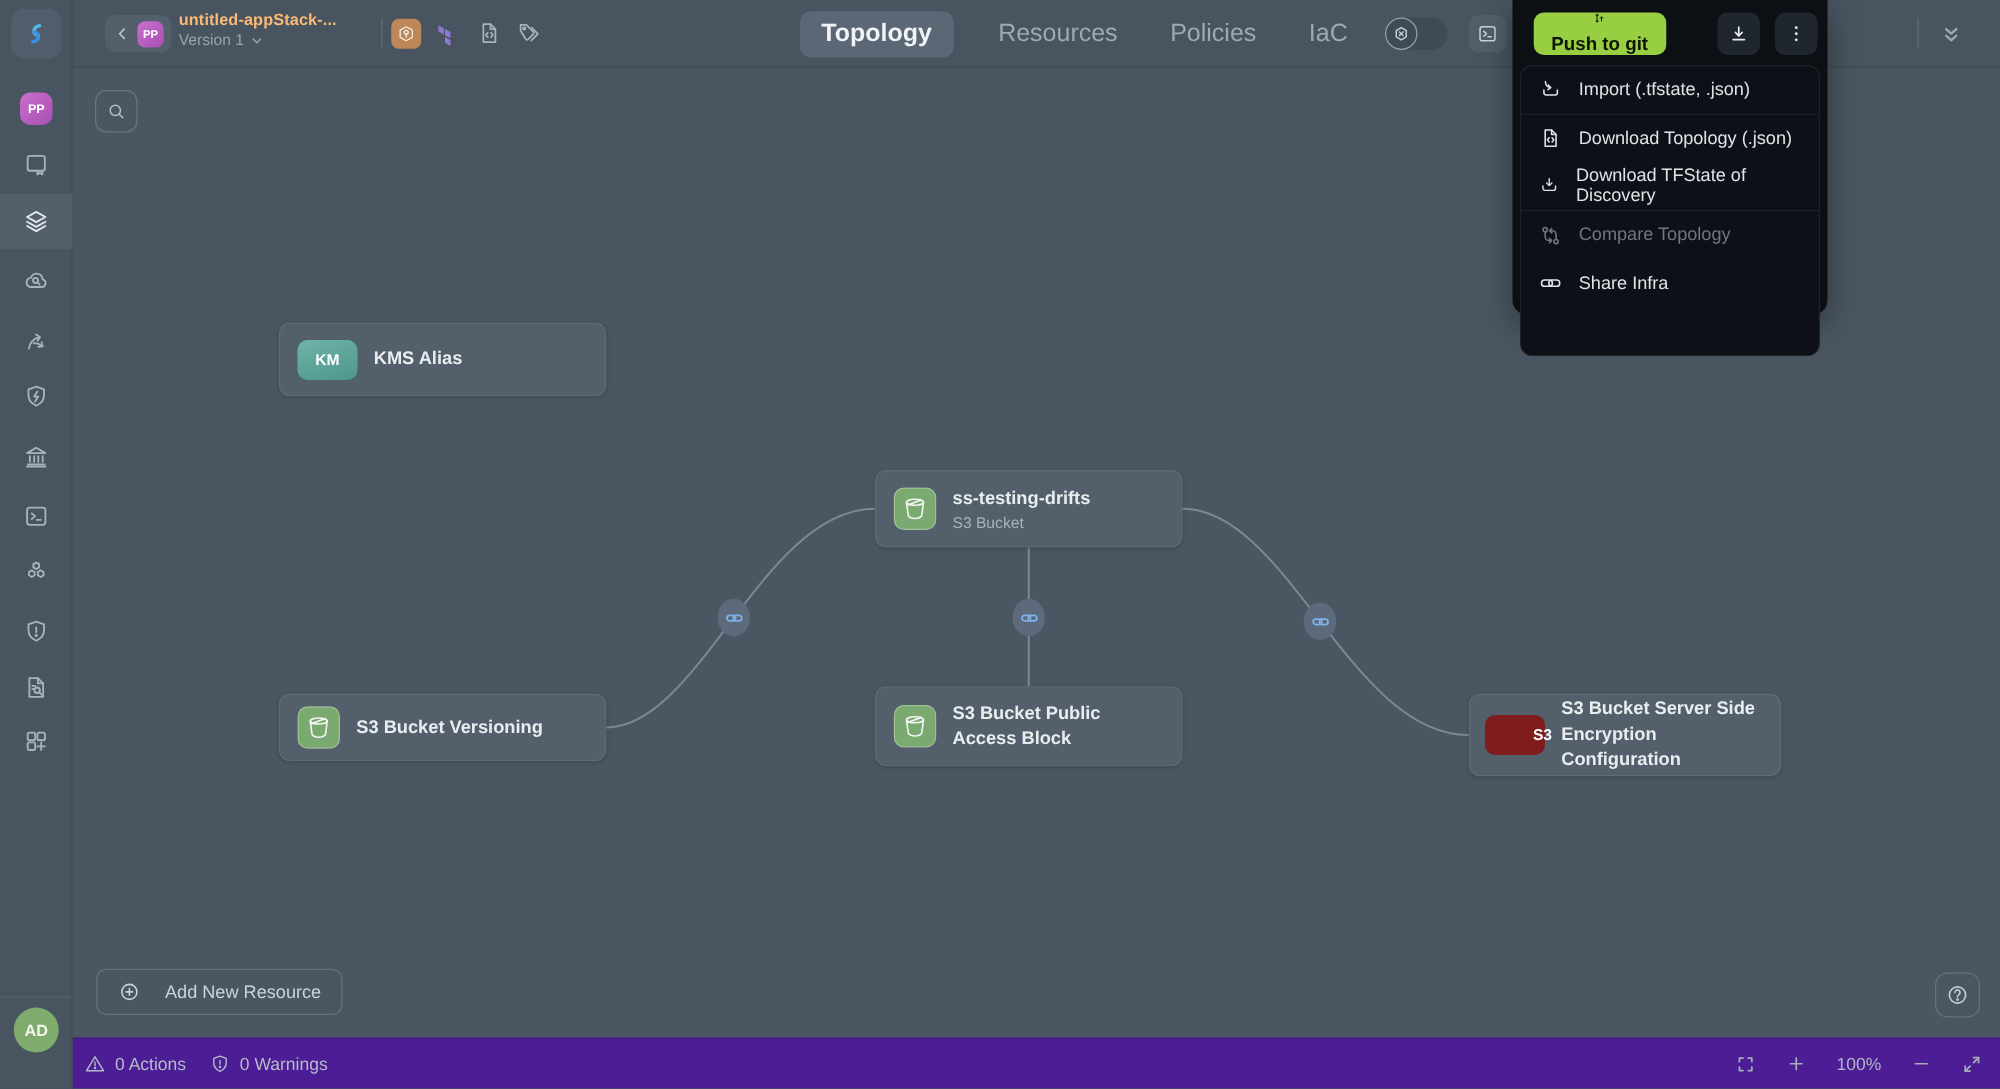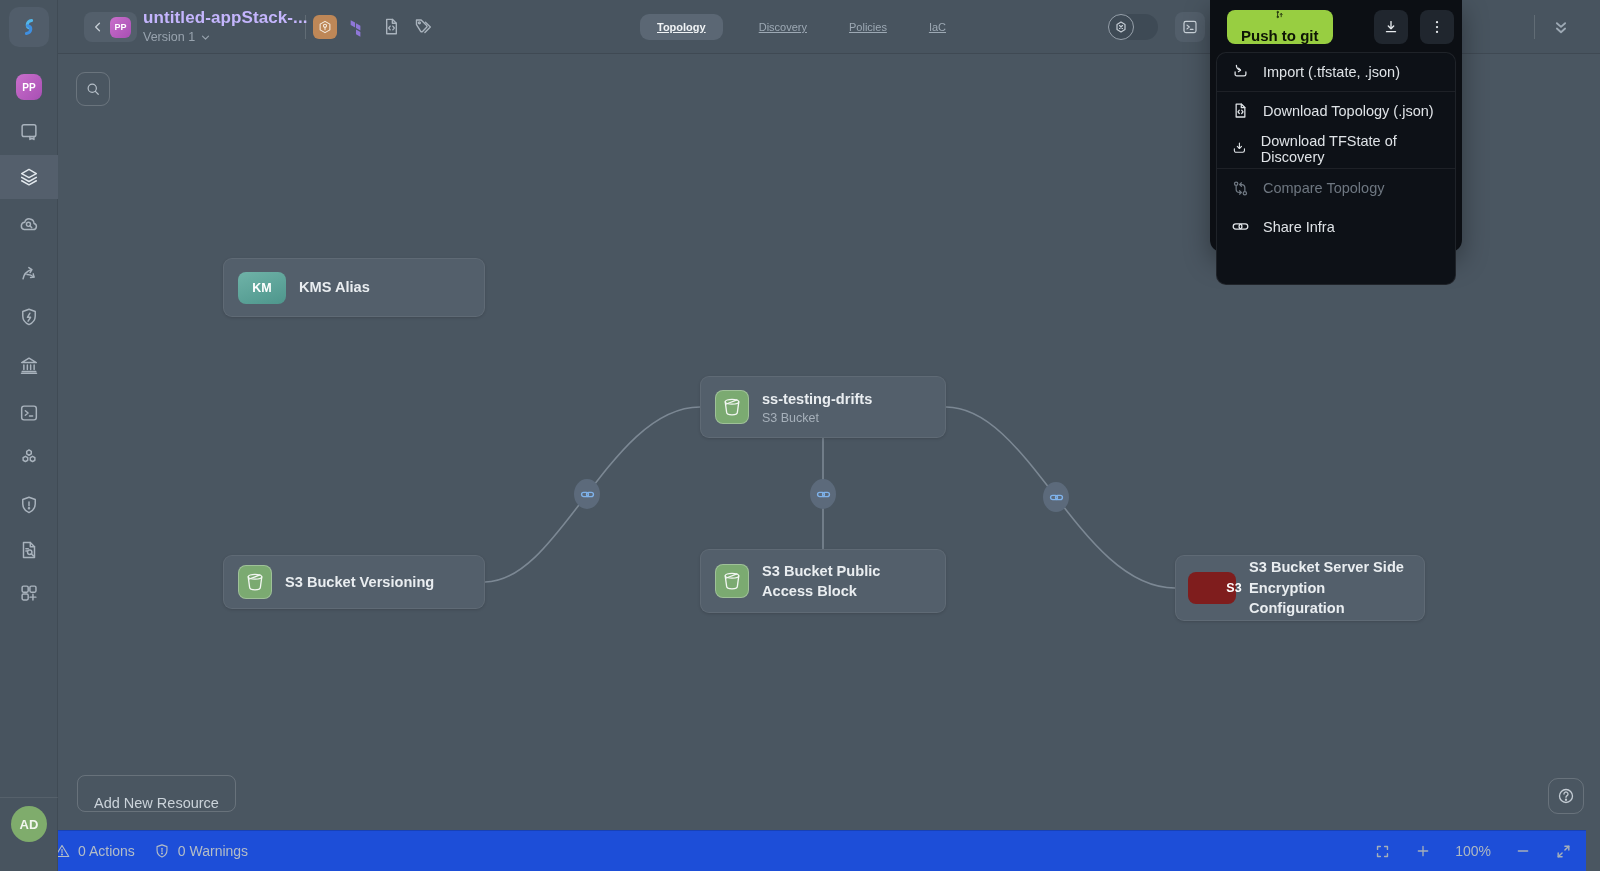--- a/index.html
+++ b/index.html
@@ -26,29 +26,29 @@
              display:flex; align-items:center; justify-content:center; }
 
   
   .header { position:absolute; left:58px; top:0; width:1542px; height:54px; background:#48545F;
             border-bottom:1px solid rgba(0,0,0,.12); z-index:20; }
   .back-group { position:absolute; left:26px; top:12px; height:30px; border-radius:8px; background:#535F6B;
                 display:flex; align-items:center; gap:5px; padding:0 6px 0 7px; cursor:pointer; }
   .back-badge { width:21px; height:21px; border-radius:6px; background:linear-gradient(135deg,#C96FCB,#A84FB4);
                 color:#fff; font-size:9px; font-weight:700; display:flex; align-items:center; justify-content:center; }
   .proj { position:absolute; left:85px; top:8px; }
-  .proj-title { font-size:17px; font-weight:700; color:#c4b5fd; letter-spacing:.1px; }
+  .proj-title { font-size:13px; font-weight:700; color:#fdba74; letter-spacing:.1px; }
   .proj-version { display:flex; align-items:center; gap:4px; margin-top:2px; color:#98A3AE; font-size:12.5px; cursor:pointer; }
   .vdiv { position:absolute; top:15px; width:1px; height:24px; background:rgba(255,255,255,.14); }
   .res-badge { position:absolute; top:15px; width:24px; height:24px; border-radius:6px;
                display:flex; align-items:center; justify-content:center; }
   .hdr-icon { position:absolute; top:16px; cursor:pointer; }
 
   .tabs { position:absolute; left:582px; top:10px; height:34px; display:flex; align-items:center; gap:30px; }
-  .tab { font-size:11px; color:#9DA9B4; font-weight:500; cursor:pointer; padding:7px 6px;text-decoration:underline; }
+  .tab { font-size:20px; color:#9DA9B4; font-weight:500; cursor:pointer; padding:7px 6px; }
   .tab.active { background:#5B6774; color:#F0F3F5; font-weight:700; border-radius:9px; padding:7px 17px; }
 
   .toggle { position:absolute; left:1050px; top:14px; width:50px; height:26px; border-radius:13px;
             background:#3E4A55; cursor:pointer; }
   .toggle-knob { position:absolute; left:0; top:0; width:26px; height:26px; border-radius:50%;
                  border:1.5px solid #97A1AB; display:flex; align-items:center; justify-content:center; }
   .sq-btn { position:absolute; top:12px; width:30px; height:30px; border-radius:8px; background:#525E6A;
             display:flex; align-items:center; justify-content:center; cursor:pointer; }
   .gear-btn { position:absolute; left:1162px; top:12px; width:30px; height:30px; display:flex;
               align-items:center; justify-content:center; cursor:pointer; }
@@ -87,26 +87,26 @@
                 display:flex; align-items:center; justify-content:center; }
   .badge-teal { background:linear-gradient(160deg,#6FB3A8,#4E968C); }
   .badge-red  { background:#7f1d1d;padding-left:44px; }
   .node-ico { flex:0 0 auto; width:34px; height:34px; border-radius:8px; background:#7BAA71;
               border:1px solid rgba(255,255,255,.28); display:flex; align-items:center; justify-content:center; }
   .node-title { font-size:14.6px; font-weight:700; color:#E9EDF0; line-height:1.4; }
   .node-sub { font-size:12.5px; color:#A7B1BB; margin-top:1px; }
 
   .add-btn { position:absolute; left:19px; top:721px; height:37px; border-radius:8px;
              border:1px solid rgba(255,255,255,.17); display:flex; align-items:center; gap:19px;
-             padding:0 16px; color:#CBD3DA; font-size:14.5px; cursor:pointer;flex-direction:column; }
+             padding:0 16px; color:#CBD3DA; font-size:14.5px; cursor:pointer; }
   .help-btn { position:absolute; left:1490px; top:724px; width:36px; height:36px; border-radius:10px;
               border:1px solid rgba(255,255,255,.17); display:flex; align-items:center; justify-content:center; cursor:pointer; }
 
   
-  .statusbar { position:absolute; left:44px; top:830px; width:1542px; height:41px; background:#1d4ed8;
+  .statusbar { position:absolute; left:58px; top:830px; width:1542px; height:41px; background:#4c1d95;
                border-top:1px solid rgba(0,0,0,.16); display:flex; align-items:center; z-index:10; }
   .sb-left { display:flex; align-items:center; gap:18px; margin-left:9px; color:#B4BDC6; font-size:14px; }
   .sb-chip { display:flex; align-items:center; gap:7px; cursor:pointer; }
   .sb-right { margin-left:auto; margin-right:14px; display:flex; align-items:center; gap:24px; color:#A5AFB9; }
   .zoom-label { font-size:14px; color:#AEB8C1; }
   .ctrl { cursor:pointer; display:flex; align-items:center; }
 </style>
 </head>
 <body>
 
@@ -249,21 +249,21 @@
     <div class="hdr-icon" style="left:355px">
       <svg class="ic" width="21" height="21" viewBox="0 0 24 24">
         <path d="M4 9.8 V4.5 H9.3 L15.6 10.8 a1.5 1.5 0 0 1 0 2.1 L10.9 17.6 a1.5 1.5 0 0 1 -2.1 0 Z"></path>
         <circle cx="7.3" cy="7.8" r="1.1"></circle>
           <path d="M13.6 18.8 L19.8 12.6 L14.2 7"></path>
       </svg>
     </div>
 
     <div class="tabs">
       <div class="tab active">Topology</div>
-      <div class="tab">Discovery</div>
+      <div class="tab">Resources</div>
       <div class="tab">Policies</div>
       <div class="tab">IaC</div>
     </div>
 
     <div class="toggle">
       <div class="toggle-knob">
         <svg class="ic" width="16" height="16" viewBox="0 0 24 24" style="stroke:#C4CCD4;stroke-width:1.8;">
           <path d="M12 4.6 L18 8.3 V15.7 L12 19.4 L6 15.7 V8.3 Z"></path>
           <path d="M9.8 9.8 L14.2 14.2 M14.2 9.8 L9.8 14.2"></path>
         </svg>

